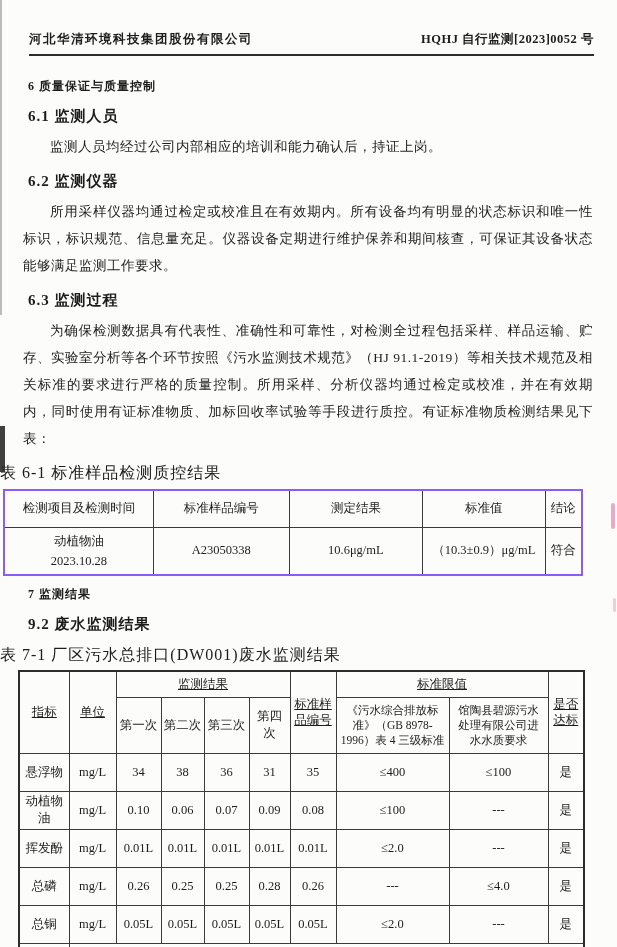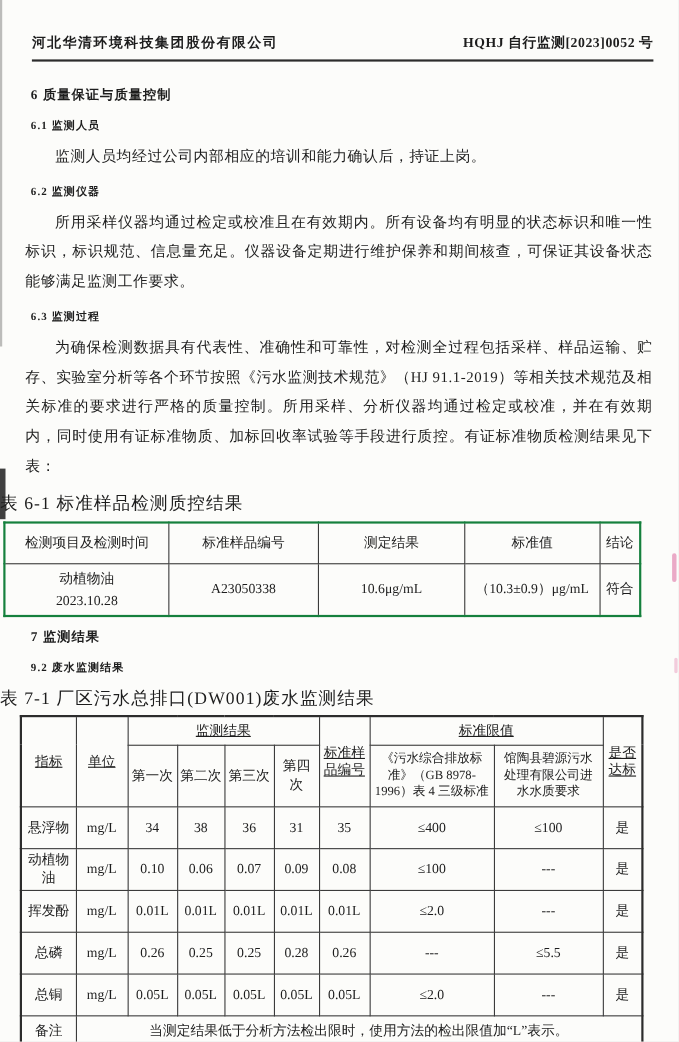--- a/index.html
+++ b/index.html
@@ -16,38 +16,38 @@
   
   .doc-header {
     display: flex; justify-content: space-between; align-items: center;
     margin: 0 23px 0 29px; padding-top: 31px; padding-bottom: 6px;
     border-bottom: 2px solid #2c2c2c;
     font-size: 12.5px; font-weight: bold; letter-spacing: 1.5px;
   }
   .doc-header .right { letter-spacing: 0.5px; }
   
   .h1 { font-size: 12px; font-weight: bold; margin: 22px 0 0 28px; letter-spacing: 1px; }
-  .h2 { font-size: 10px; font-weight: bold; margin: 12px 0 0 28px; letter-spacing: 1px; }
+  .h2 { font-size: 15px; font-weight: bold; margin: 12px 0 0 28px; letter-spacing: 1px; }
   .para {
     font-size: 13.5px; line-height: 27px;
     margin: 7px 24px 0 23px;
     text-indent: 2em; text-align: justify;
     letter-spacing: 0.5px;
   }
   .table-caption {
     text-align: left; font-size: 16px; font-weight: normal;
     margin-top: 11px; letter-spacing: 1px;
   }
   
   table { border-collapse: collapse; table-layout: fixed; }
   th, td {
     border: 1px solid #3b3b3b; text-align: center; vertical-align: middle;
     padding: 1px 2px; font-weight: normal; overflow: hidden;
   }
-  .t61 { width: 580px; margin: 5px 0 0 3px; font-size: 12.5px; border: 2px solid #15803d; }
+  .t61 { width: 580px; margin: 5px 0 0 3px; font-size: 12.5px; border: 2px solid #8b5cf6; }
   .t61 th { height: 37px; }
   .t61 td { height: 48px; }
   .t71 { width: 565px; margin: 4px 0 0 18px; font-size: 12.5px; border: 2px solid #2c2c2c; }
   .t71 .band th { height: 26px; text-decoration: underline; }
   .t71 .sub th { height: 56px; }
   .t71 .limit-cell { font-size: 11.5px; line-height: 15px; padding: 1px 4px; }
   .t71 td { height: 38px; }
   .t71 .note-row td { height: 30px; }
   .t71 .note-text { text-align: center; font-size: 12.5px; }
   .two-line { line-height: 16px; }
@@ -187,21 +187,21 @@
     </tr>
     <tr>
       <td>总磷</td>
       <td>mg/L</td>
       <td>0.26</td>
       <td>0.25</td>
       <td>0.25</td>
       <td>0.28</td>
       <td>0.26</td>
       <td>---</td>
-      <td>≤5.5</td>
+      <td>≤4.0</td>
       <td>是</td>
     </tr>
     <tr>
       <td>总铜</td>
       <td>mg/L</td>
       <td>0.05L</td>
       <td>0.05L</td>
       <td>0.05L</td>
       <td>0.05L</td>
       <td>0.05L</td>

